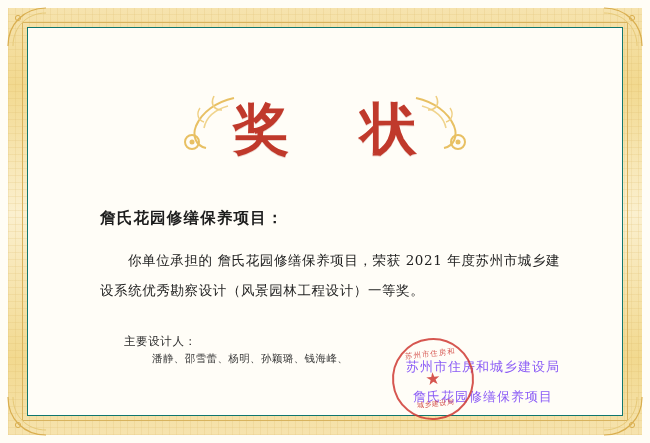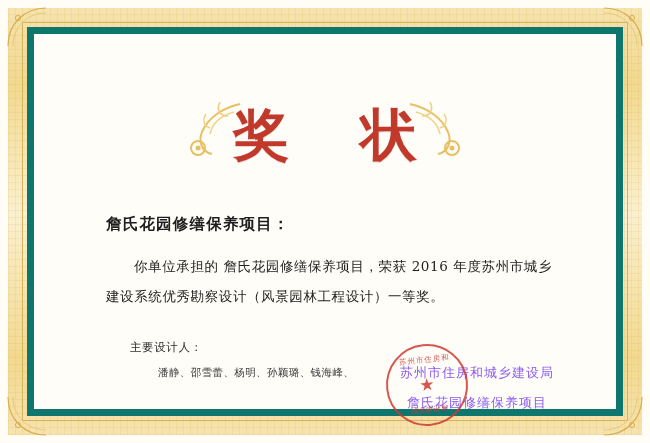--- a/index.html
+++ b/index.html
@@ -52,21 +52,21 @@
     box-sizing: border-box;
   }
   .paper {
     position: absolute;
     left: 27px;
     top: 27px;
     right: 27px;
     bottom: 27px;
     background: #fffdf7;
     box-sizing: border-box;
-    border: 7px solid #0f766e;
+    border: 1px solid #0f766e;
   }
 
   
   .corner {
     position: absolute;
     width: 42px;
     height: 42px;
     pointer-events: none;
   }
   .corner.tl { left: 6px;  top: 6px; }
@@ -134,21 +134,20 @@
   .designers {
     position: absolute;
     left: 96px;
     top: 306px;
     color: #333;
   }
   .designers-label {
     font-family: Liberation Mono, monospace;
     font-size: 11.5px;
     letter-spacing: .6px;
-    margin-bottom: 8px;
     color: #2c2c2c;
   }
   .designers-line {
     font-family: "DejaVu Serif", "Liberation Serif", serif;
     font-size: 10.5px;
     letter-spacing: .4px;
     line-height: 19px;
     color: #3a3a3a;
     margin-left: 28px;
   }
@@ -266,21 +265,21 @@
         <path d="M24 16 C20 22 22 28 28 30" fill="none" stroke="#efcf82" stroke-width="1.4"></path>
       </svg>
     </div>
 
     <div class="title-area">
       <div class="title-text">奖 状</div>
     </div>
 
     <div class="body">
       <div class="salutation">詹氏花园修缮保养项目：</div>
-      <p class="para">你单位承担的 詹氏花园修缮保养项目，荣获 2016 年度苏州市城乡建设系统优秀勘察设计（风景园林工程设计）一等奖。</p>
+      <p class="para">你单位承担的 詹氏花园修缮保养项目，荣获 2021 年度苏州市城乡建设系统优秀勘察设计（风景园林工程设计）一等奖。</p>
     </div>
 
     <div class="designers">
       <div class="designers-label">主要设计人：</div>
       <div class="designers-line">潘静、邵雪蕾、杨明、孙颖璐、钱海峰、</div>
     </div>
 
     <div class="signature">
       <div class="sig-org">苏州市住房和城乡建设局</div>
       <div class="sig-date">詹氏花园修缮保养项目</div>

